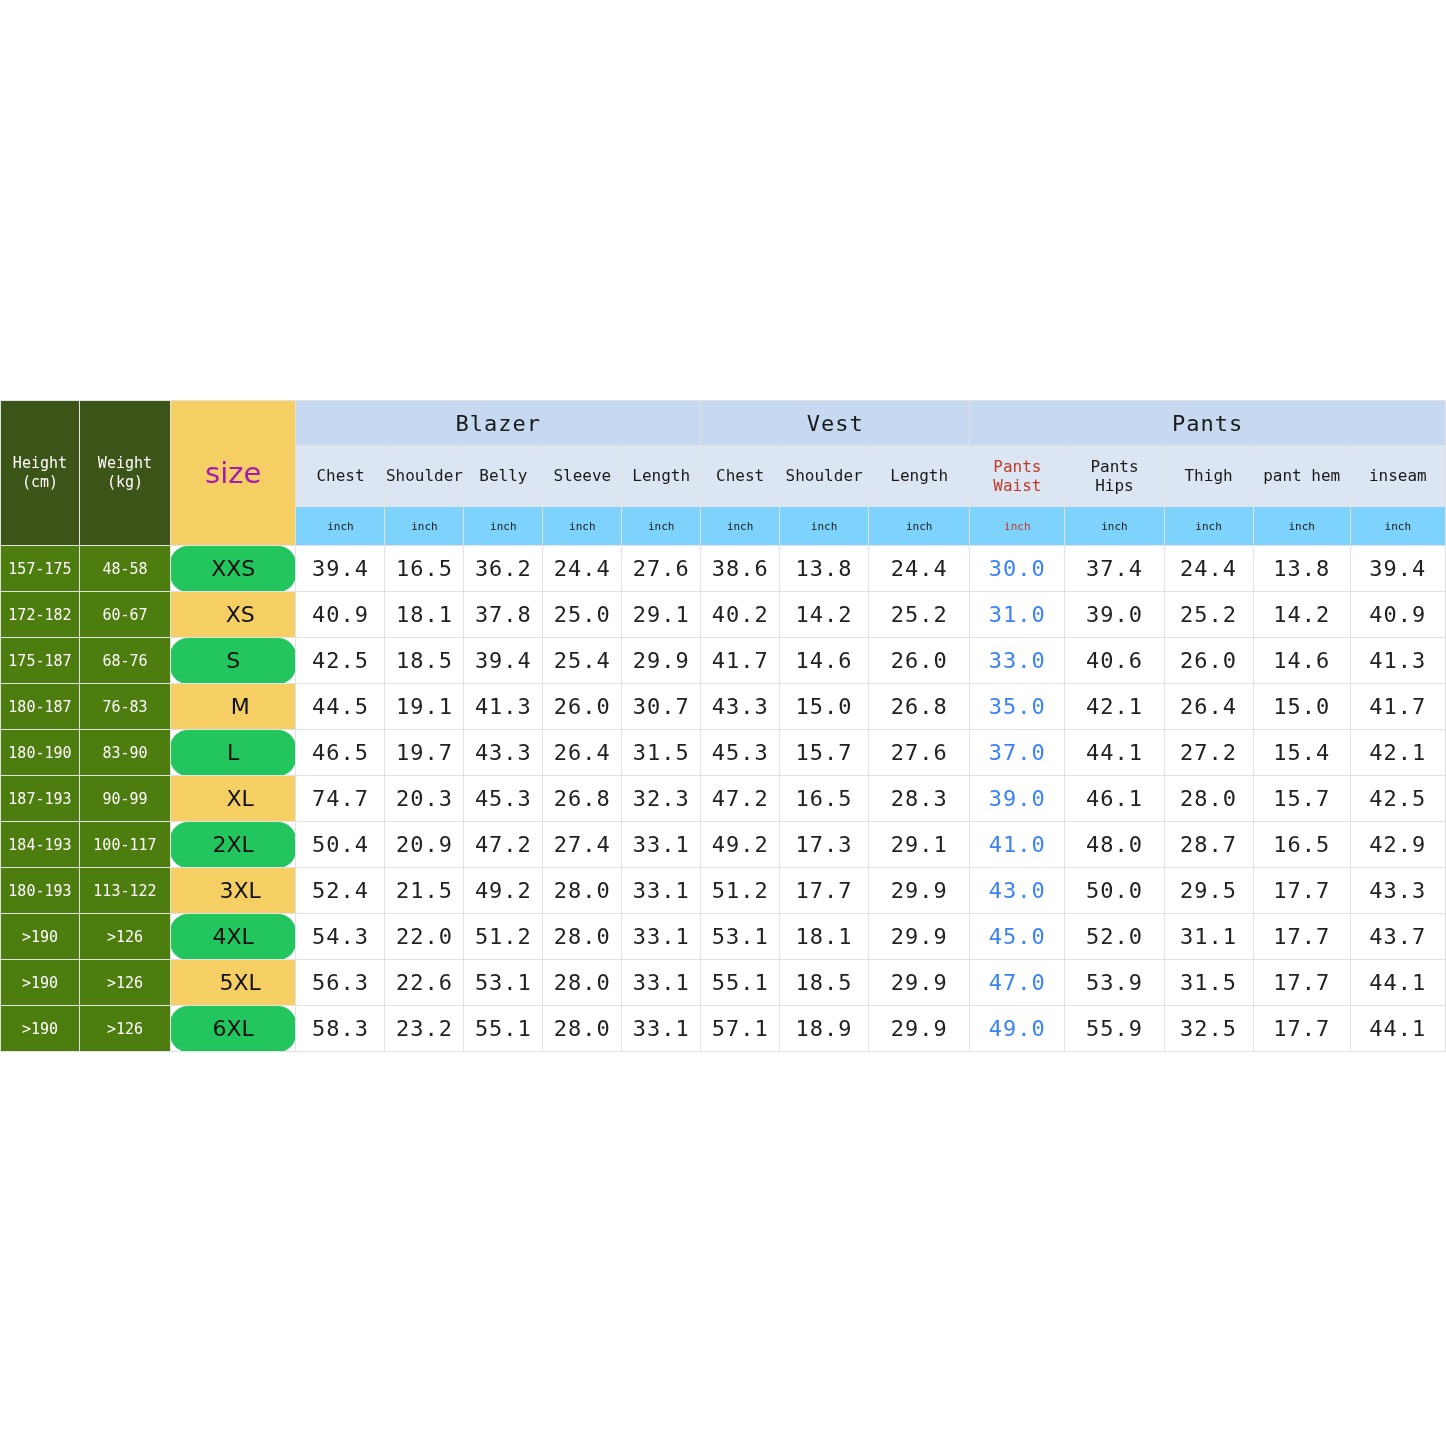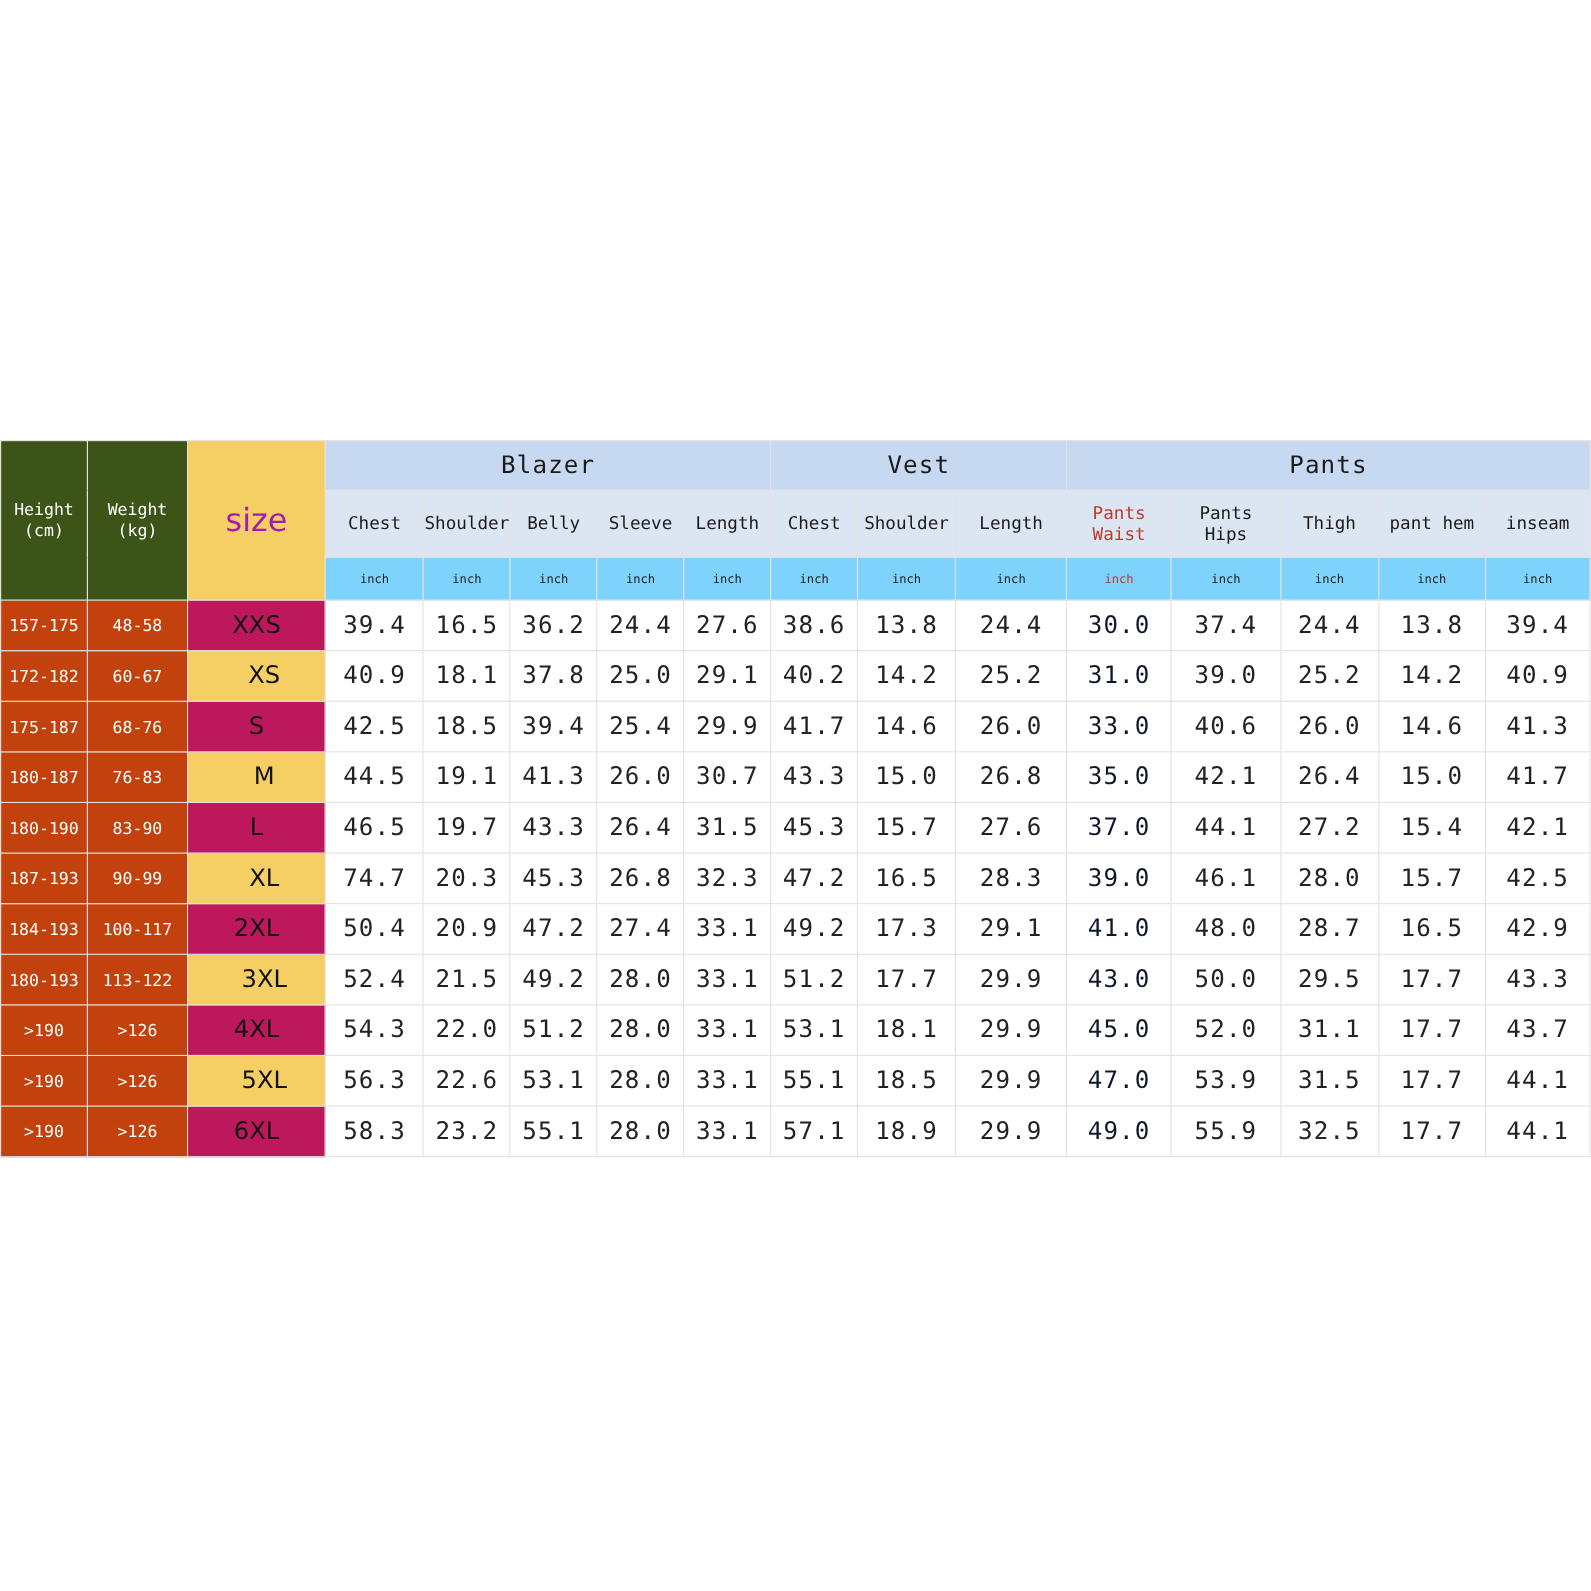--- a/index.html
+++ b/index.html
@@ -37,21 +37,21 @@
   .hw-head {
     background: #3d5418;
     color: #ffffff;
     font-size: 15px;
     font-weight: bold;
     line-height: 1.25;
     border: 1px solid #3d5418;
     margin-left: 32px;
   }
   .hw-cell {
-    background: #c2410c;
+    background: #4d7c0f;
     color: #ffffff;
     font-size: 15px;
     font-weight: bold;
     height: 45px;
     border: 1px solid #4b6520;
   }
 
   
   .size-head {
     background: #f5cf63;
@@ -62,21 +62,21 @@
     border: 1px solid #f5cf63;
   }
   .size-cell {
     font-size: 22px;
     font-weight: bold;
     font-family: "DejaVu Sans", sans-serif;
     color: #111111;
     height: 45px;
   }
   .size-cell.alt { background: #f5cf63; padding-left: 14px; }
-  .size-cell.plain { background: #be185d; }
+  .size-cell.plain { background: #22c55e; border-radius: 18px; }
 
   
   .grp-head {
     background: #c6d9f1;
     color: #1a1a1a;
     font-size: 22px;
     height: 44px;
     letter-spacing: 1px;
   }
   .sub-head {
@@ -96,21 +96,21 @@
   }
   .unit-head.red { color: #c0392b; }
 
   .val {
     background: #ffffff;
     color: #222222;
     font-size: 22px;
     height: 45px;
     letter-spacing: 1px;
   }
-  .val.red { color: #0f172a; }
+  .val.red { color: #3b82f6; }
 </style>
 </head>
 <body>
 
 <div id="chart-wrap">
   <table class="size-chart">
     <colgroup>
       <col style="width:78px">
       <col style="width:90px">
       <col style="width:124px">

